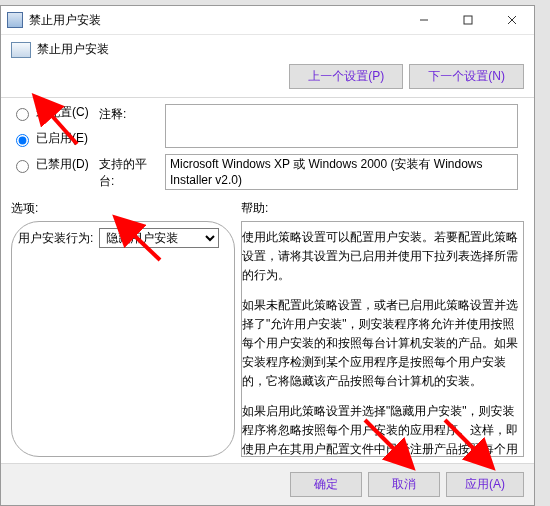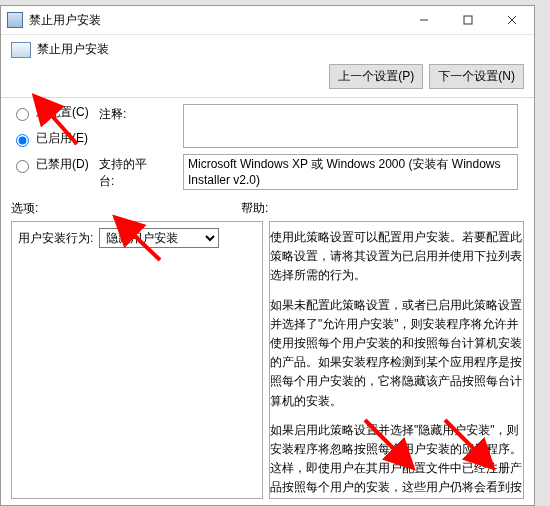--- a/index.html
+++ b/index.html
@@ -73,26 +73,26 @@
     background: linear-gradient(180deg,#f5f9fd,#c7d8ea);
   }
   .nav-row {
     display: flex;
     justify-content: flex-end;
     gap: 6px;
   }
   button.std {
     font: inherit;
     font-size: 12px;
-    padding: 3px 8px;
+    padding: 3px 18px;
     min-width: 86px;
     background: #e1e1e1;
     border: 1px solid #adadad;
     box-sizing: border-box;
-    color: #000000;
+    color: #6d28d9;
   }
 
   .divider {
     border: none;
     border-top: 1px solid #d9d9d9;
     margin: 0;
   }
 
   
   .config {
@@ -116,21 +116,21 @@
   }
   .config-right {
     flex: 1;
     display: flex;
     flex-direction: column;
     gap: 6px;
   }
   .field-row {
     display: flex;
     align-items: flex-start;
-    gap: 24px;
+    gap: 6px;
   }
   .field-label {
     width: 60px;
     flex: none;
     padding-top: 2px;
   }
   textarea.comment {
     flex: 1;
     height: 44px;
     resize: none;
@@ -168,23 +168,24 @@
     padding: 0 10px 6px 10px;
     min-height: 0;
   }
   .panel {
     border: 1px solid #a9a9a9;
     box-sizing: border-box;
     overflow: auto;
     background: #fff;
   }
   .panel-left {
-    width: 252px;
+    width: 224px;
     flex: none;
     padding: 6px;
+    border-radius: 28px;
   }
   .panel-right {
     flex: 1;
     padding: 6px 0;
     font-size: 12px;
     line-height: 1.6;
   }
   .panel-right p { margin: 0 0 10px 0; }
   .combo-row {
     display: flex;
@@ -301,20 +302,25 @@
           <select class="combo" id="behavior-select"><option>隐藏用户安装</option><option>允许用户安装</option><option>禁止用户安装</option></select>
         </div>
       </div>
       <div class="panel panel-right">
         <p>使用此策略设置可以配置用户安装。若要配置此策略设置，请将其设置为已启用并使用下拉列表选择所需的行为。</p>
         <p>如果未配置此策略设置，或者已启用此策略设置并选择了"允许用户安装"，则安装程序将允许并使用按照每个用户安装的和按照每台计算机安装的产品。如果安装程序检测到某个应用程序是按照每个用户安装的，它将隐藏该产品按照每台计算机的安装。</p>
         <p>如果启用此策略设置并选择"隐藏用户安装"，则安装程序将忽略按照每个用户安装的应用程序。这样，即使用户在其用户配置文件中已经注册产品按照每个用户的安装，这些用户仍将会看到按照每台计算机安装的应用程序。</p>
       </div>
     </div>
 
+    <div class="button-bar">
+      <button class="std">确定</button>
+      <button class="std">取消</button>
+      <button class="std">应用(A)</button>
+    </div>
 
   </div>
 
   <svg class="arrow" style="left:22px; top:84px;" width="70" height="70">
     <defs>
         <marker id="ah1" markerWidth="8" markerHeight="8" refX="6" refY="4" orient="auto">
           <path d="M0,0 L8,4 L0,8 Z" fill="#ff0000"></path>
         </marker>
       </defs>
     <line x1="55" y1="60" x2="15" y2="15" stroke="#ff0000" stroke-width="4" marker-end="url(#ah1)"></line>

